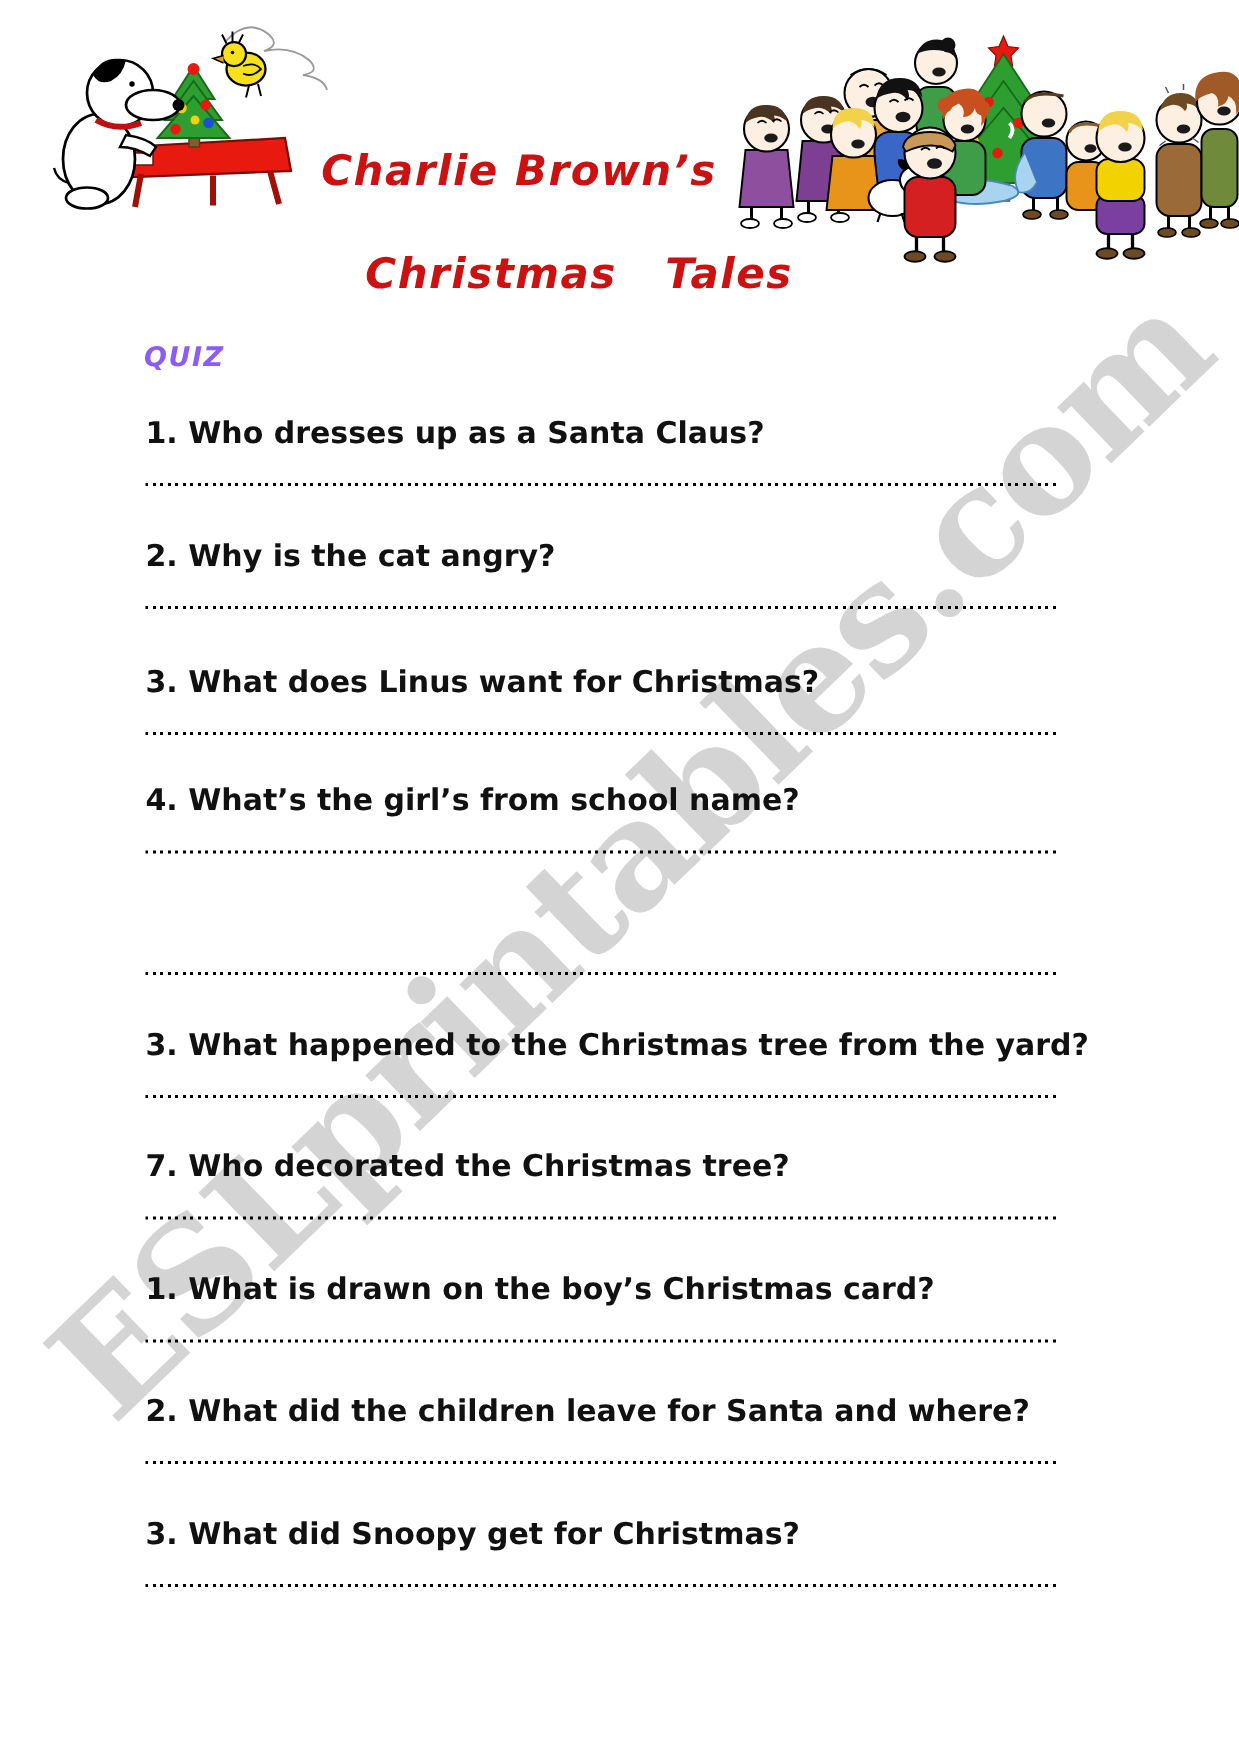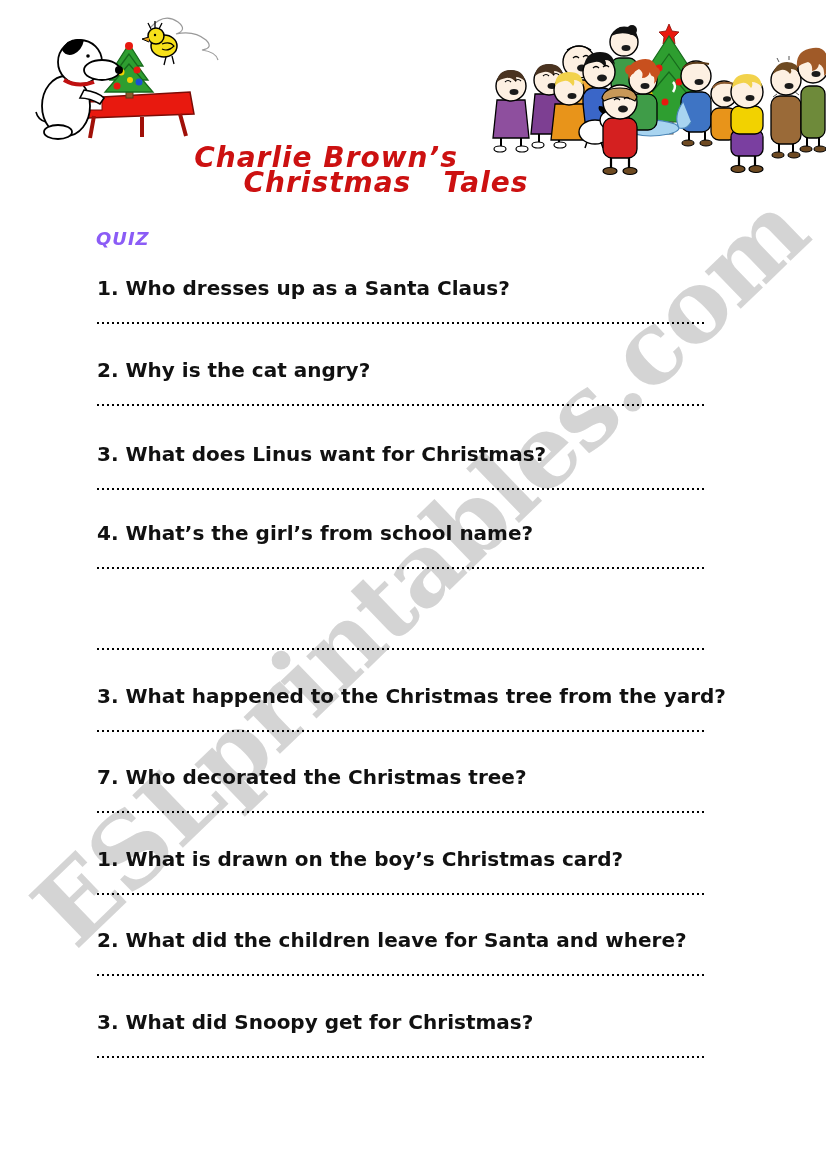--- a/index.html
+++ b/index.html
@@ -30,21 +30,21 @@
     position:absolute;
     transform:translateX(-50%);
     font-style:italic;
     font-weight:bold;
     font-size:28px;
     color:#cc1111;
     white-space:pre;
     z-index:2;
     letter-spacing:1px;
   }
-  .title-1{left:326px;top:97px;margin-top:44px;}
+  .title-1{left:346px;top:97px;}
   .title-2{left:386px;top:166px;}
   .quiz-label{
     position:absolute;
     left:96px;top:228px;
     font-weight:bold;
     font-style:italic;
     font-size:18px;
     letter-spacing:1px;
     color:#8b5cf6;
     z-index:2;

